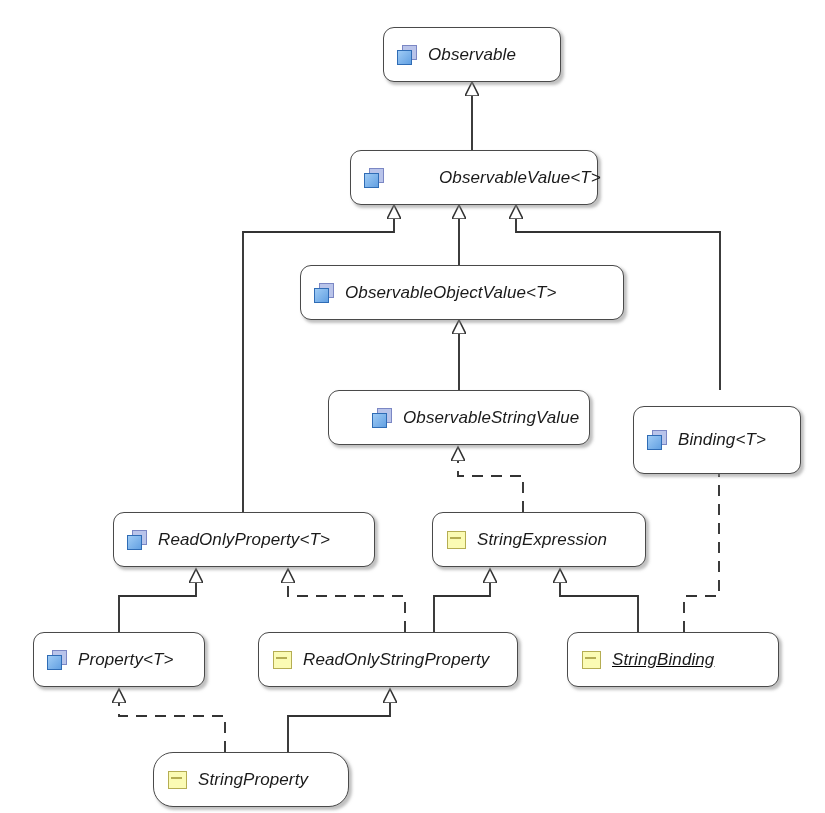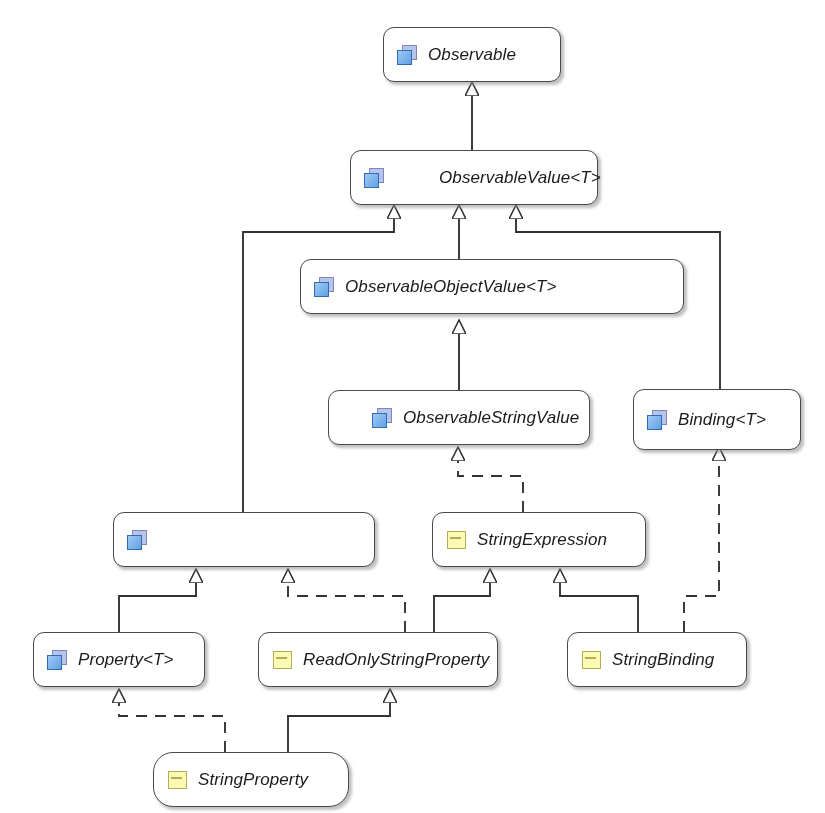--- a/index.html
+++ b/index.html
@@ -115,69 +115,70 @@
         </span>
         <span class="node-label">Observable</span>
       </div>
       <div class="uml-node" style="left: 350px; top: 150px; width: 248px; height: 55px; gap: 44px;">
         <span class="node-icon icon-interface">
           <span class="sq-back"></span>
           <span class="sq-front"></span>
         </span>
         <span class="node-label">ObservableValue&lt;T&gt;</span>
       </div>
-      <div class="uml-node" style="left: 300px; top: 259px; width: 384px; height: 55px; text-align: right;">
+      <div class="uml-node" style="left: 300px; top: 265px; width: 324px; height: 55px; text-align: right;">
         <span class="node-icon icon-interface">
           <span class="sq-back"></span>
           <span class="sq-front"></span>
         </span>
         <span class="node-label">ObservableObjectValue&lt;T&gt;</span>
       </div>
       <div class="uml-node" style="left: 328px; top: 390px; width: 262px; height: 55px; padding-left: 43px;">
         <span class="node-icon icon-interface">
           <span class="sq-back"></span>
           <span class="sq-front"></span>
         </span>
         <span class="node-label">ObservableStringValue</span>
       </div>
-      <div class="uml-node" style="left: 633px; top: 389px; width: 168px; height: 61px; text-align: right;">
+      <div class="uml-node" style="left: 633px; top: 406px; width: 168px; height: 68px; text-align: right;">
         <span class="node-icon icon-interface">
           <span class="sq-back"></span>
           <span class="sq-front"></span>
         </span>
         <span class="node-label">Binding&lt;T&gt;</span>
       </div>
       <div class="uml-node" style="left: 113px; top: 512px; width: 262px; height: 55px;">
         <span class="node-icon icon-interface">
           <span class="sq-back"></span>
           <span class="sq-front"></span>
         </span>
+        <span class="node-label">ReadOnlyProperty&lt;T&gt;</span>
       </div>
       <div class="uml-node" style="left: 432px; top: 512px; width: 214px; height: 55px;">
         <span class="node-icon icon-class">
           <span class="yrect"></span>
           <span class="ybar"></span>
         </span>
         <span class="node-label">StringExpression</span>
       </div>
       <div class="uml-node" style="left: 33px; top: 632px; width: 172px; height: 55px;">
         <span class="node-icon icon-interface">
           <span class="sq-back"></span>
           <span class="sq-front"></span>
         </span>
         <span class="node-label">Property&lt;T&gt;</span>
       </div>
-      <div class="uml-node" style="left: 258px; top: 632px; width: 240px; height: 55px;">
+      <div class="uml-node" style="left: 258px; top: 632px; width: 260px; height: 55px;">
         <span class="node-icon icon-class">
           <span class="yrect"></span>
           <span class="ybar"></span>
         </span>
         <span class="node-label">ReadOnlyStringProperty</span>
       </div>
-      <div class="uml-node" style="left: 567px; top: 632px; width: 180px; height: 55px;">
+      <div class="uml-node" style="left: 567px; top: 632px; width: 212px; height: 55px; text-decoration: underline;">
         <span class="node-icon icon-class">
           <span class="yrect"></span>
           <span class="ybar"></span>
         </span>
         <span class="node-label">StringBinding</span>
       </div>
       <div class="uml-node" style="left: 153px; top: 752px; width: 196px; height: 55px; border-radius: 20px;">
         <span class="node-icon icon-class">
           <span class="yrect"></span>
           <span class="ybar"></span>

